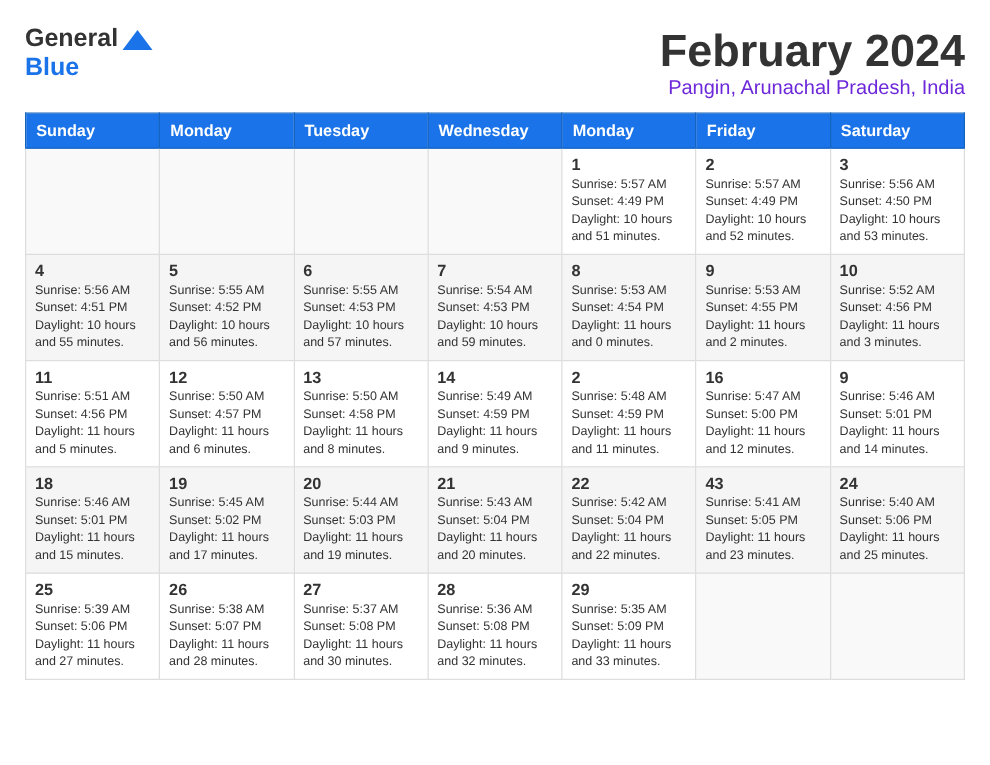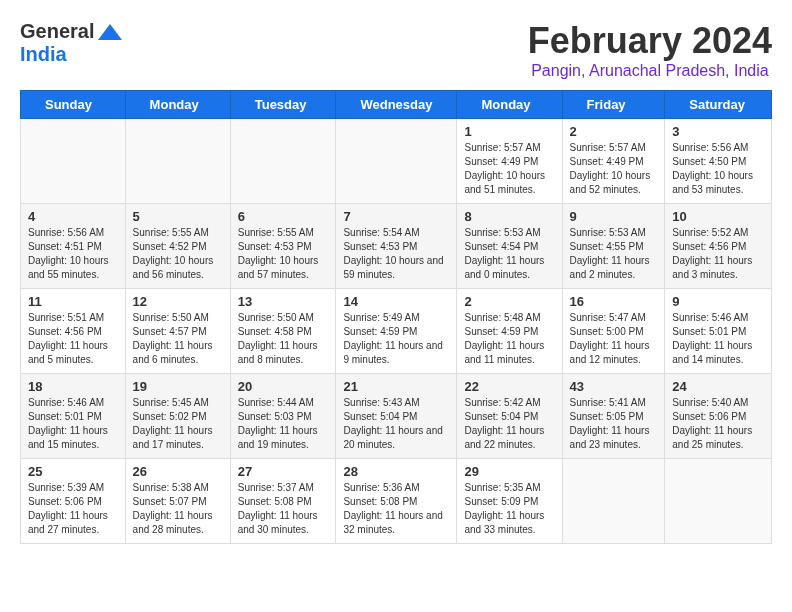--- a/index.html
+++ b/index.html
@@ -11,42 +11,42 @@
       padding: 20px;
     }
     .header {
       display: flex;
       justify-content: space-between;
       align-items: flex-start;
       margin-bottom: 10px;
       gap: 36px;
     }
     .title-block {
-      text-align: center;
+      text-align: right;
     }
     .month-year {
       font-size: 36px;
       font-weight: bold;
       color: #333;
     }
     .location {
       font-size: 16px;
       color: #6d28d9;
     }
     .calendar {
       width: 100%;
       border-collapse: collapse;
       border: 1px solid #ccc;
     }
     .calendar th {
       background-color: #1a73e8;
       color: #fff;
       font-size: 13px;
       font-weight: bold;
-      padding: 6px 24px;
+      padding: 6px 8px;
       text-align: left;
       border: 1px solid #1565c0;
     }
     .calendar td {
       vertical-align: top;
       padding: 5px 7px;
       border: 1px solid #ddd;
       font-size: 10.5px;
       color: #333;
       width: calc(100% / 7);
@@ -99,21 +99,21 @@
 <div class="header">
   <div class="logo-wrapper">
     <div>
       <div class="logo-text-group">
         <span class="general-text">General</span>
         <svg width="28" height="20" viewBox="0 0 28 20" style="margin:0 2px;">
           <polygon points="14,2 26,18 2,18" fill="#1a73e8"></polygon>
         </svg>
       </div>
       <div>
-        <span class="blue-text">India</span>
+        <span class="blue-text">Blue</span>
       </div>
     </div>
   </div>
   <div class="title-block">
     <div class="month-year">February 2024</div>
     <div class="location">Pangin, Arunachal Pradesh, India</div>
   </div>
 </div>
 
 <table class="calendar">

